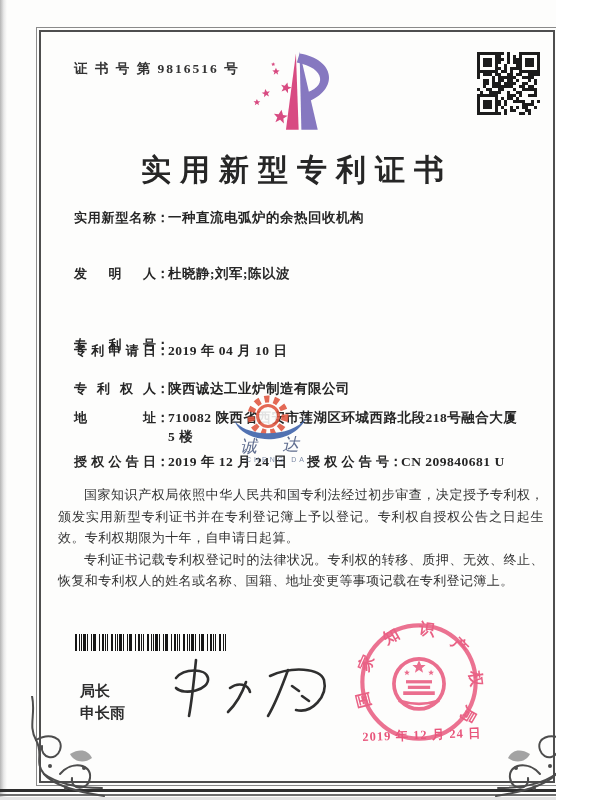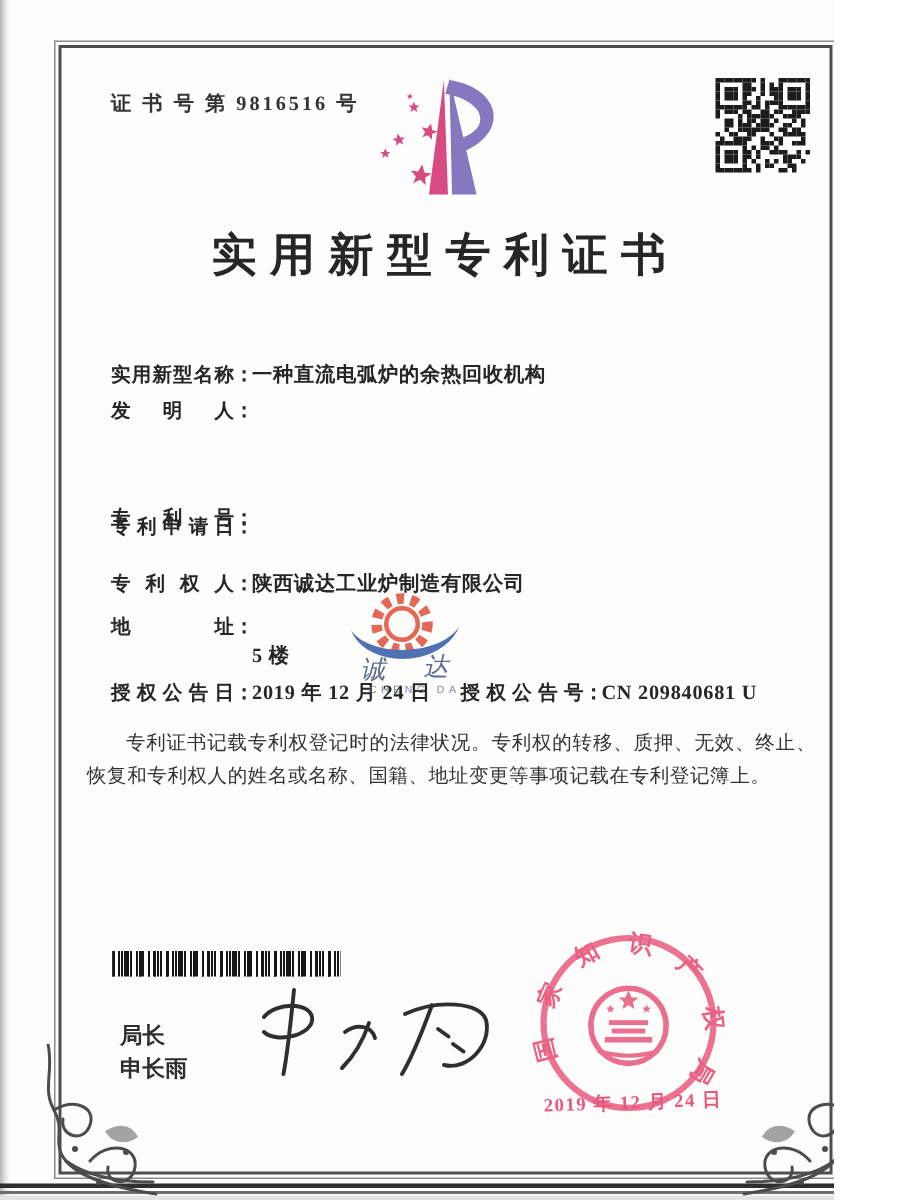--- a/index.html
+++ b/index.html
@@ -41,21 +41,21 @@
   .qr i{position:absolute;width:3px;height:3px;background:#1c1c1c;}
 
   .title{position:absolute;left:36px;top:150px;width:522px;text-align:center;
     font-size:30px;font-weight:700;letter-spacing:9px;color:#262626;}
 
   .fields{position:absolute;left:74px;top:0;width:468px;font-size:13.5px;font-weight:600;color:#262626;}
   .field-row{position:absolute;left:0;display:flex;align-items:flex-start;line-height:19px;}
   .field-label{display:inline-block;width:82px;font-size:13px;text-align:justify;text-align-last:justify;flex:none;}
   .field-colon{flex:none;width:12px;}
   .field-value{letter-spacing:0.5px;}
-  .row-name{top:240px;}
+  .row-name{top:208px;}
   .row-inventors{top:264px;}
   .row-patentno{top:303px;margin-top:32px;}
   .row-filing{top:341px;}
   .row-patentee{top:379px;}
   .row-address{top:408px;}
   .row-grant{top:452px;width:468px;}
   .grant-no-group{position:absolute;left:233px;top:0;display:flex;}
 
   .paragraphs{position:absolute;left:58px;top:484px;width:486px;font-size:13px;line-height:1.66;
     color:#333;text-align:justify;letter-spacing:0.4px;}
@@ -395,39 +395,41 @@
 
   <div class="fields">
     <div class="field-row row-name">
       <span class="field-label">实用新型名称</span>
         <span class="field-colon">：</span>
       <span class="field-value">一种直流电弧炉的余热回收机构</span>
     </div>
     <div class="field-row row-inventors">
       <span class="field-label">发明人</span>
         <span class="field-colon">：</span>
+      <span class="field-value">杜晓静;刘军;陈以波</span>
     </div>
     <div class="field-row row-patentno">
       <span class="field-label">专利号</span>
         <span class="field-colon">：</span>
     </div>
     <div class="field-row row-filing">
       <span class="field-label">专利申请日</span>
         <span class="field-colon">：</span>
+      <span class="field-value">2019 年 04 月 10 日</span>
     </div>
     <div class="field-row row-patentee">
       <span class="field-label">专利权人</span>
         <span class="field-colon">：</span>
       <span class="field-value">陕西诚达工业炉制造有限公司</span>
     </div>
     <div class="field-row row-address">
       <span class="field-label">地址</span>
         <span class="field-colon">：</span>
       <span class="field-value">
-        <br>
+        <span>710082 陕西省西安市莲湖区环城西路北段218号融合大厦</span><br>
         <span>5 楼</span>
       </span>
     </div>
     <div class="field-row row-grant">
       <span class="field-label">授权公告日</span>
         <span class="field-colon">：</span>
       <span class="field-value">2019 年 12 月 24 日</span>
       <span class="grant-no-group">
         <span class="field-label">授权公告号</span>
           <span class="field-colon">：</span>
@@ -439,20 +441,21 @@
   <svg class="watermark-logo" viewBox="0 0 116 80">
     <circle cx="48" cy="26" r="17" fill="none" stroke="#e0553f" stroke-width="7" stroke-dasharray="5 4.5"></circle>
     <circle cx="48" cy="26" r="10.5" fill="#fdfdfc" stroke="#e0553f" stroke-width="3"></circle>
     <path d="M14,30 C26,48 72,48 86,28 C74,56 24,56 14,30 Z" style="fill:var(--swoosh-blue)"></path>
     <text x="20" y="62" font-size="17" font-style="italic" fill="#4a5a80" font-family="'Liberation Serif',serif">诚</text>
     <text x="62" y="60" font-size="17" font-style="italic" fill="#4a5a80" font-family="'Liberation Serif',serif">达</text>
     <text x="26" y="72" font-size="7" letter-spacing="3" fill="#6a7a98" font-family="'Liberation Sans',sans-serif">CHENG DA</text>
   </svg>
 
   <div class="paragraphs">
+    <p>国家知识产权局依照中华人民共和国专利法经过初步审查，决定授予专利权，颁发实用新型专利证书并在专利登记簿上予以登记。专利权自授权公告之日起生效。专利权期限为十年，自申请日起算。</p>
     <p>专利证书记载专利权登记时的法律状况。专利权的转移、质押、无效、终止、恢复和专利权人的姓名或名称、国籍、地址变更等事项记载在专利登记簿上。</p>
   </div>
 
   <div class="barcode"></div>
 
   <div class="director">
     <div>局长</div>
     <div>申长雨</div>
   </div>
   <svg class="signature" viewBox="0 0 186 82" fill="none" stroke="#2f2f2f" stroke-width="2.6" stroke-linecap="round">

